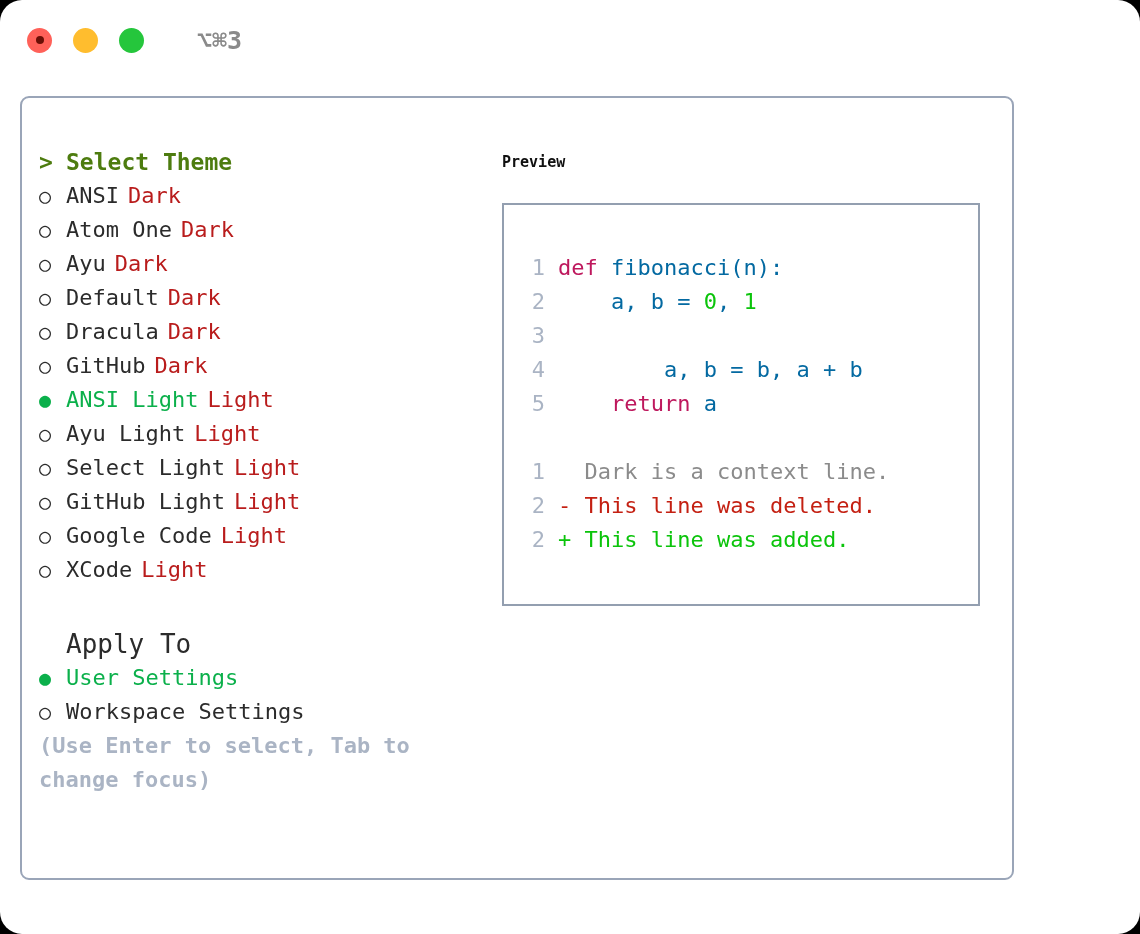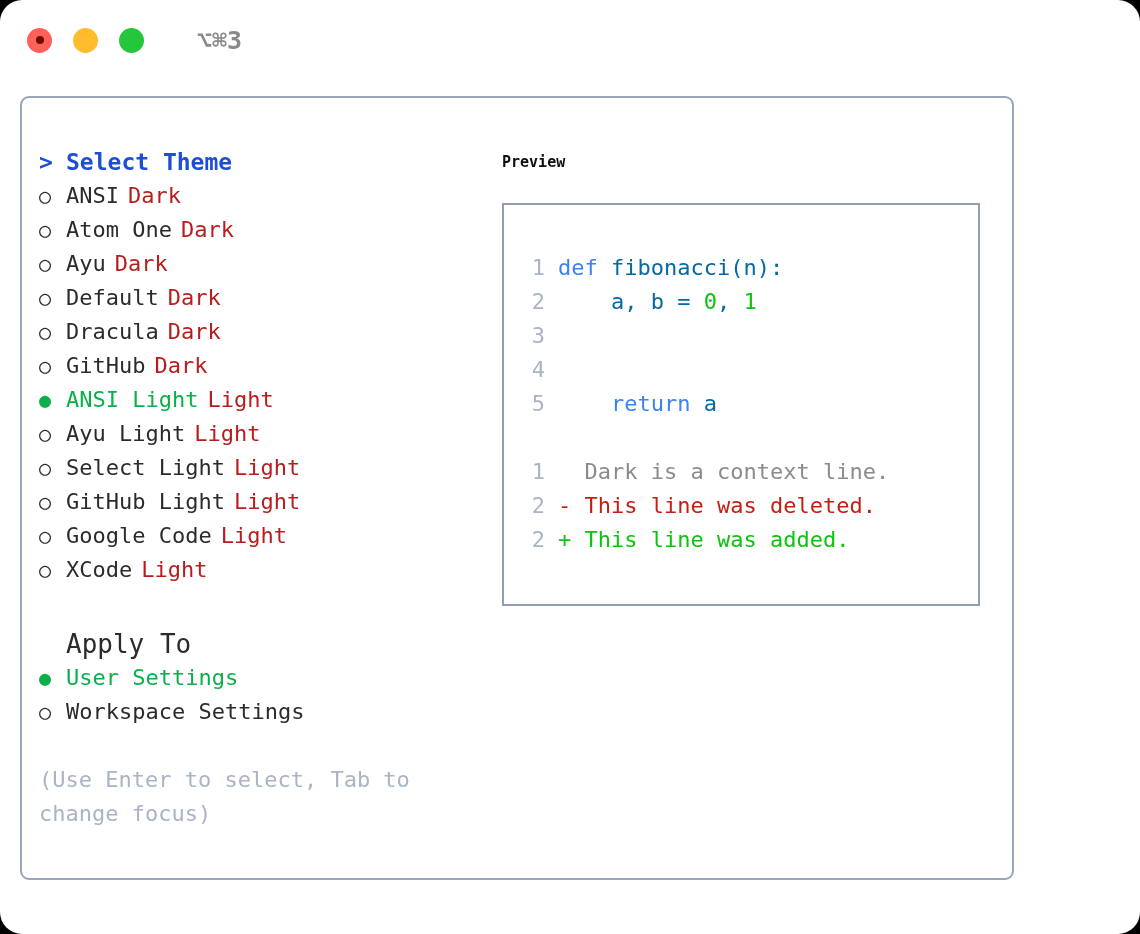--- a/index.html
+++ b/index.html
@@ -99,21 +99,21 @@
     position: absolute;
     left: 480px;
     top: 47px;
     width: 500px;
   }
 
   
   .section-title {
     font-size: 23px;
     font-weight: bold;
-    color: #1d4ed8;
+    color: #4d7c0f;
     line-height: 34px;
     white-space: pre;
   }
   .caret {
     display: inline-block;
     width: 27px;
   }
 
   .opt-row {
     font-size: 22px;
@@ -142,26 +142,26 @@
   .apply-title {
     font-size: 26px;
     color: #2b2b2b;
     line-height: 34px;
     white-space: pre;
     padding-left: 27px;
     margin-top: 40px;
   }
 
   .hint {
-    margin-top: 34px;
     font-size: 22px;
     line-height: 34px;
     color: #aab4c4;
     width: 420px;
     white-space: pre-wrap;
+    font-weight: bold;
   }
 
   
   .preview-title {
     font-size: 15px;
     font-weight: bold;
     color: #101010;
     line-height: 34px;
     white-space: pre;
   }
@@ -188,21 +188,21 @@
   }
   .lineno {
     display: inline-block;
     width: 26px;
     flex: 0 0 26px;
     text-align: right;
     color: #aab4c4;
     margin-right: 13px;
   }
   .tok-plain { color: #0369a1; }
-  .tok-kw    { color: #3b82f6; }
+  .tok-kw    { color: #be185d; }
   .tok-fn    { color: #0ccbc6; }
   .tok-num   { color: #0bc40b; }
   .tok-ctx   { color: #8b8b8b; }
   .tok-del   { color: #c42012; }
   .tok-add   { color: #0bc40b; }
   .gap { height: 34px; }
 </style>
 </head>
 <body>
 
@@ -248,21 +248,21 @@
       </div>
 
       <div class="col-right">
         <div class="preview-title">Preview</div>
         <div class="preview-box">
           <div class="code">
             <div id="code-block">
                 <div class="code-line"><span class="lineno">1</span><span><span class="tok-kw">def</span><span class="tok-plain"> fibonacci(n):</span></span></div>
                 <div class="code-line"><span class="lineno">2</span><span><span class="tok-plain">    a, b = </span><span class="tok-num">0</span><span class="tok-plain">, </span><span class="tok-num">1</span></span></div>
                 <div class="code-line"><span class="lineno">3</span></div>
-                <div class="code-line"><span class="lineno">4</span></div>
+                <div class="code-line"><span class="lineno">4</span><span><span class="tok-plain">        a, b = b, a + b</span></span></div>
                 <div class="code-line"><span class="lineno">5</span><span><span class="tok-plain">    </span><span class="tok-kw">return</span><span class="tok-plain"> a</span></span></div>
               </div>
             <div class="gap"></div>
             <div id="diff-block">
                 <div class="code-line"><span class="lineno">1</span><span class="tok-ctx">  Dark is a context line.</span></div>
                 <div class="code-line"><span class="lineno">2</span><span class="tok-del">- This line was deleted.</span></div>
                 <div class="code-line"><span class="lineno">2</span><span class="tok-add">+ This line was added.</span></div>
               </div>
           </div>
         </div>

